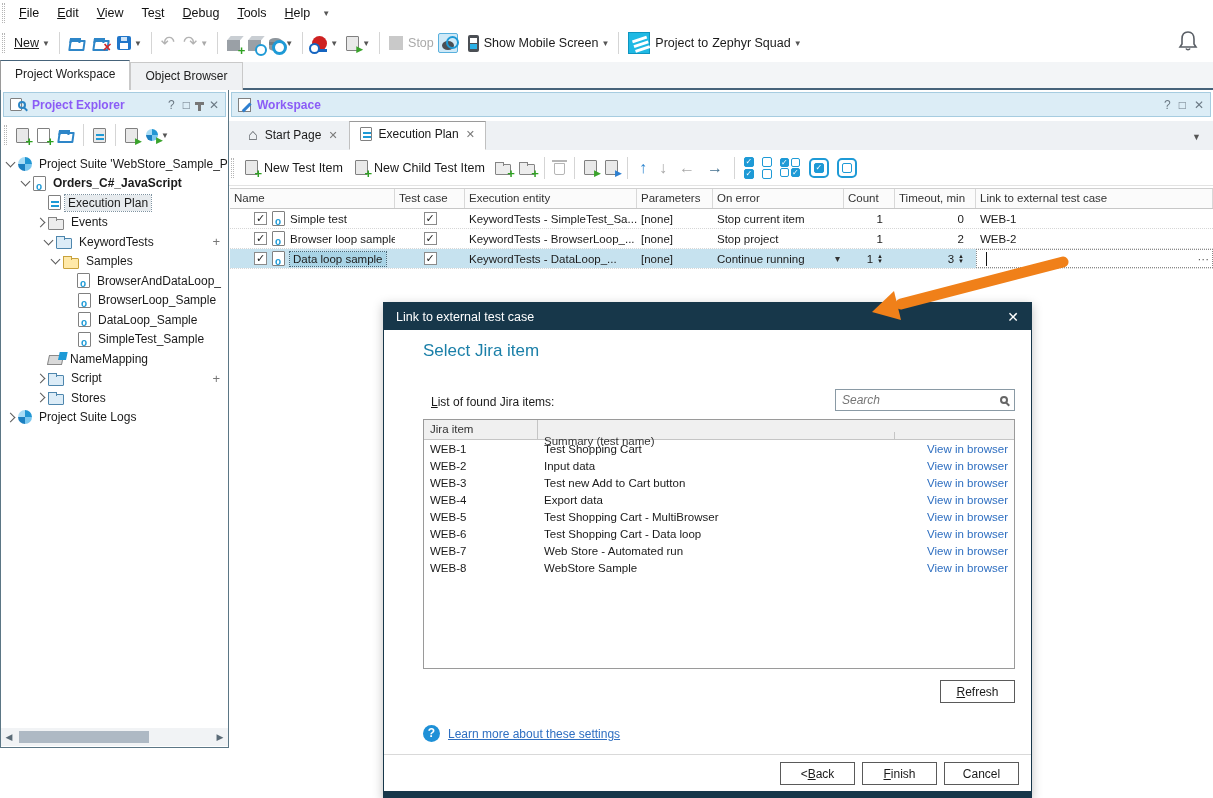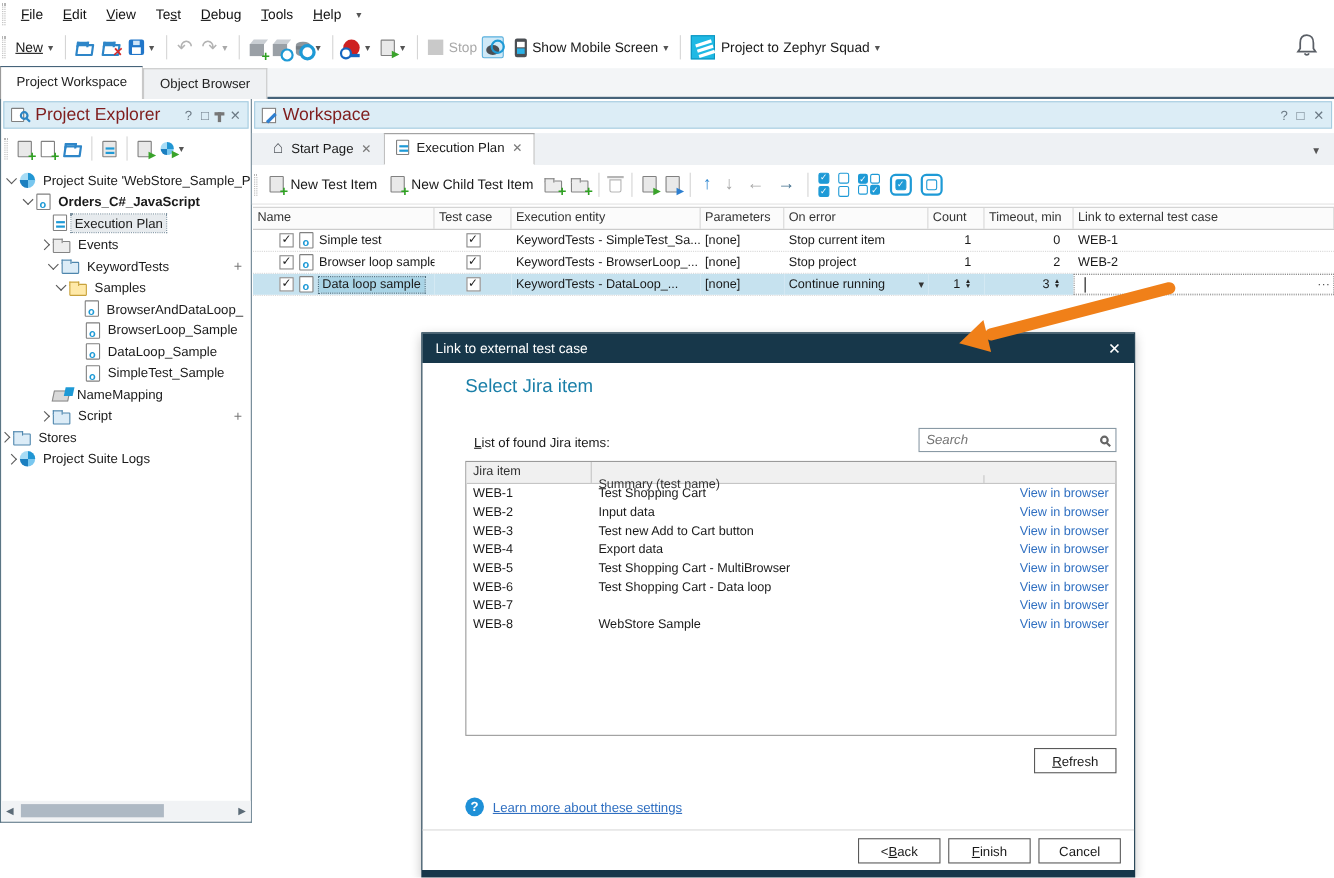--- a/index.html
+++ b/index.html
@@ -86,21 +86,21 @@
 
   
   #doctabs { position:absolute; left:0; top:62px; width:100%; height:28px; background:#f3f5f7; display:flex; align-items:flex-end; }
   #doctabs::after { content:''; position:absolute; left:0; bottom:0; width:100%; height:2px; background:#46637a; }
   .doctab { padding:6px 14px 7px; font-size:12px; color:#222; border:1px solid #c9c9c9; border-bottom:none; background:#eff1f3; position:relative; z-index:1; }
   .doctab.active { background:#fff; border-color:#46637a #c9c9c9 #fff #9a9a9a; z-index:3; padding-bottom:9px; }
 
   
   #left-panel { position:absolute; left:0; top:90px; width:229px; height:658px; background:#fff; border:1px solid #5b7685; border-top:none; }
   .panel-header { height:25px; margin:2px; background:#dcedf6; border:1px solid #a6cce0; display:flex; align-items:center; padding:0 6px; gap:6px; }
-  .panel-title { font-size:16px; color:#7f1d1d; flex:1 1 auto; white-space:nowrap; overflow:hidden; }
+  .panel-title { font-size:12px; color:#8b5cf6; flex:1 1 auto; white-space:nowrap; overflow:hidden;font-weight:bold; }
   .panel-sys { display:flex; align-items:center; gap:8px; color:#6c7a85; font-size:12px; }
   #pe-toolbar { height:32px; display:flex; align-items:center; padding-left:1px; }
   #tree { position:absolute; left:0; top:62px; right:0; bottom:20px; overflow:hidden; padding-top:2px; }
   .tree-row { display:flex; align-items:center; height:19.5px; gap:4px; white-space:nowrap; position:relative; padding-right:4px; }
   .tree-label { font-size:12px; color:#1a1a1a; overflow:hidden; }
   .tree-row.bold .tree-label { font-weight:bold; }
   .tree-row.selected .tree-sel { background:#e7ebee; outline:1px dotted #7f93a1; }
   .tree-plus { position:absolute; right:8px; color:#777; font-size:13px; }
   #pe-scroll { position:absolute; left:0; bottom:1px; right:0; height:18px; background:#f1f3f5; display:flex; align-items:center; }
   .scroll-arrow { width:16px; text-align:center; color:#5b6b77; font-size:9px; }
@@ -345,21 +345,21 @@
           <span style="width: 7px;"></span>
           <span class="ci i-map"></span>
           <span class="tree-sel" style="padding: 1px 3px;"><span class="tree-label">NameMapping</span></span>
         </div>
         <div class="tree-row" style="padding-left: 36px;">
           <span class="chev right"></span>
           <span class="ci i-fold blue"></span>
           <span class="tree-sel" style="padding: 1px 3px;"><span class="tree-label">Script</span></span>
           <span class="tree-plus">+</span>
         </div>
-        <div class="tree-row" style=" text-align: right;">
+        <div class="tree-row" style="padding-left: 36px; text-align: right;">
           <span class="chev right"></span>
           <span class="ci i-fold blue"></span>
           <span class="tree-sel" style="padding: 1px 3px;"><span class="tree-label">Stores</span></span>
         </div>
         <div class="tree-row" style="padding-left: 6px;">
           <span class="chev right"></span>
           <span class="ci i-pinwheel" style="width: 14px; height: 14px;"></span>
           <span class="tree-sel" style="padding: 1px 3px;"><span class="tree-label">Project Suite Logs</span></span>
         </div>
       </div>
@@ -608,20 +608,21 @@
             <div class="j-cell" style="width: 357px;">Test Shopping Cart - MultiBrowser</div>
             <div class="j-cell j-link" style="flex: 1 1 0%;">View in browser</div>
           </div>
           <div class="j-row">
             <div class="j-cell" style="width: 114px;">WEB-6</div>
             <div class="j-cell" style="width: 357px;">Test Shopping Cart - Data loop</div>
             <div class="j-cell j-link" style="flex: 1 1 0%;">View in browser</div>
           </div>
           <div class="j-row">
             <div class="j-cell" style="width: 114px;">WEB-7</div>
+            <div class="j-cell" style="width: 357px;">Web Store - Automated run</div>
             <div class="j-cell j-link" style="flex: 1 1 0%;">View in browser</div>
           </div>
           <div class="j-row">
             <div class="j-cell" style="width: 114px;">WEB-8</div>
             <div class="j-cell" style="width: 357px;">WebStore Sample</div>
             <div class="j-cell j-link" style="flex: 1 1 0%;">View in browser</div>
           </div>
         </div>
     </div>
     <div id="dlg-refresh">

